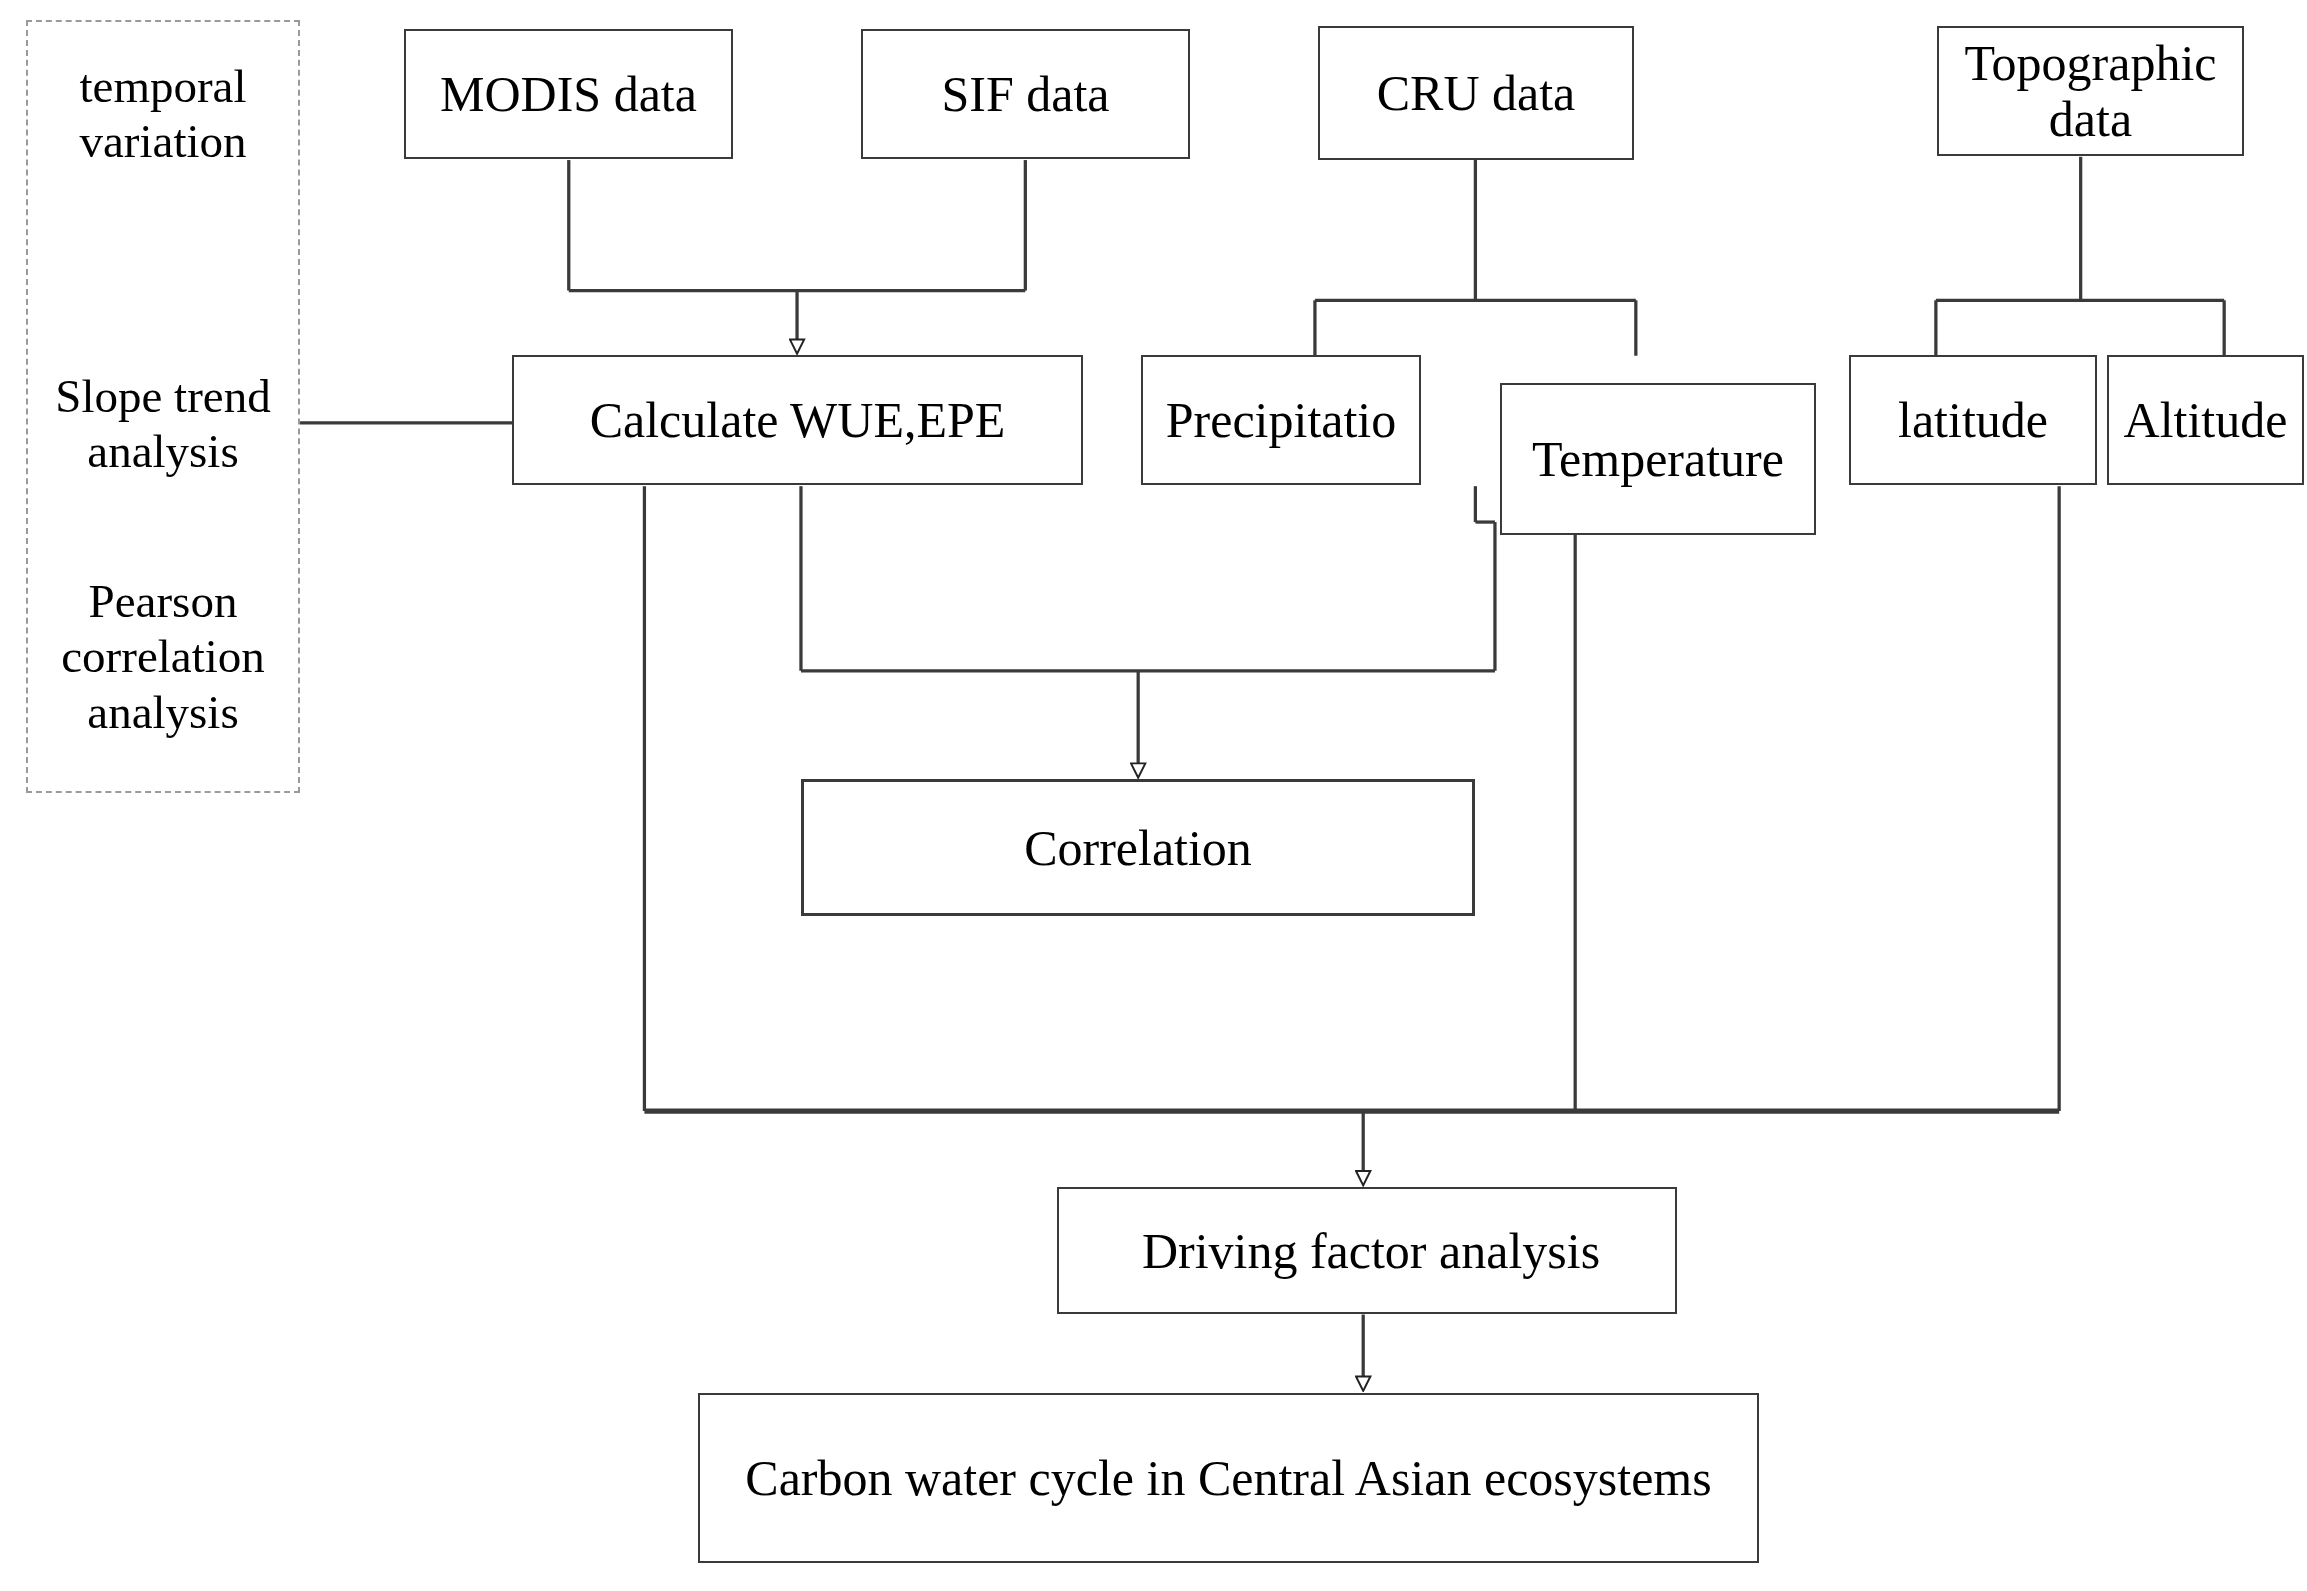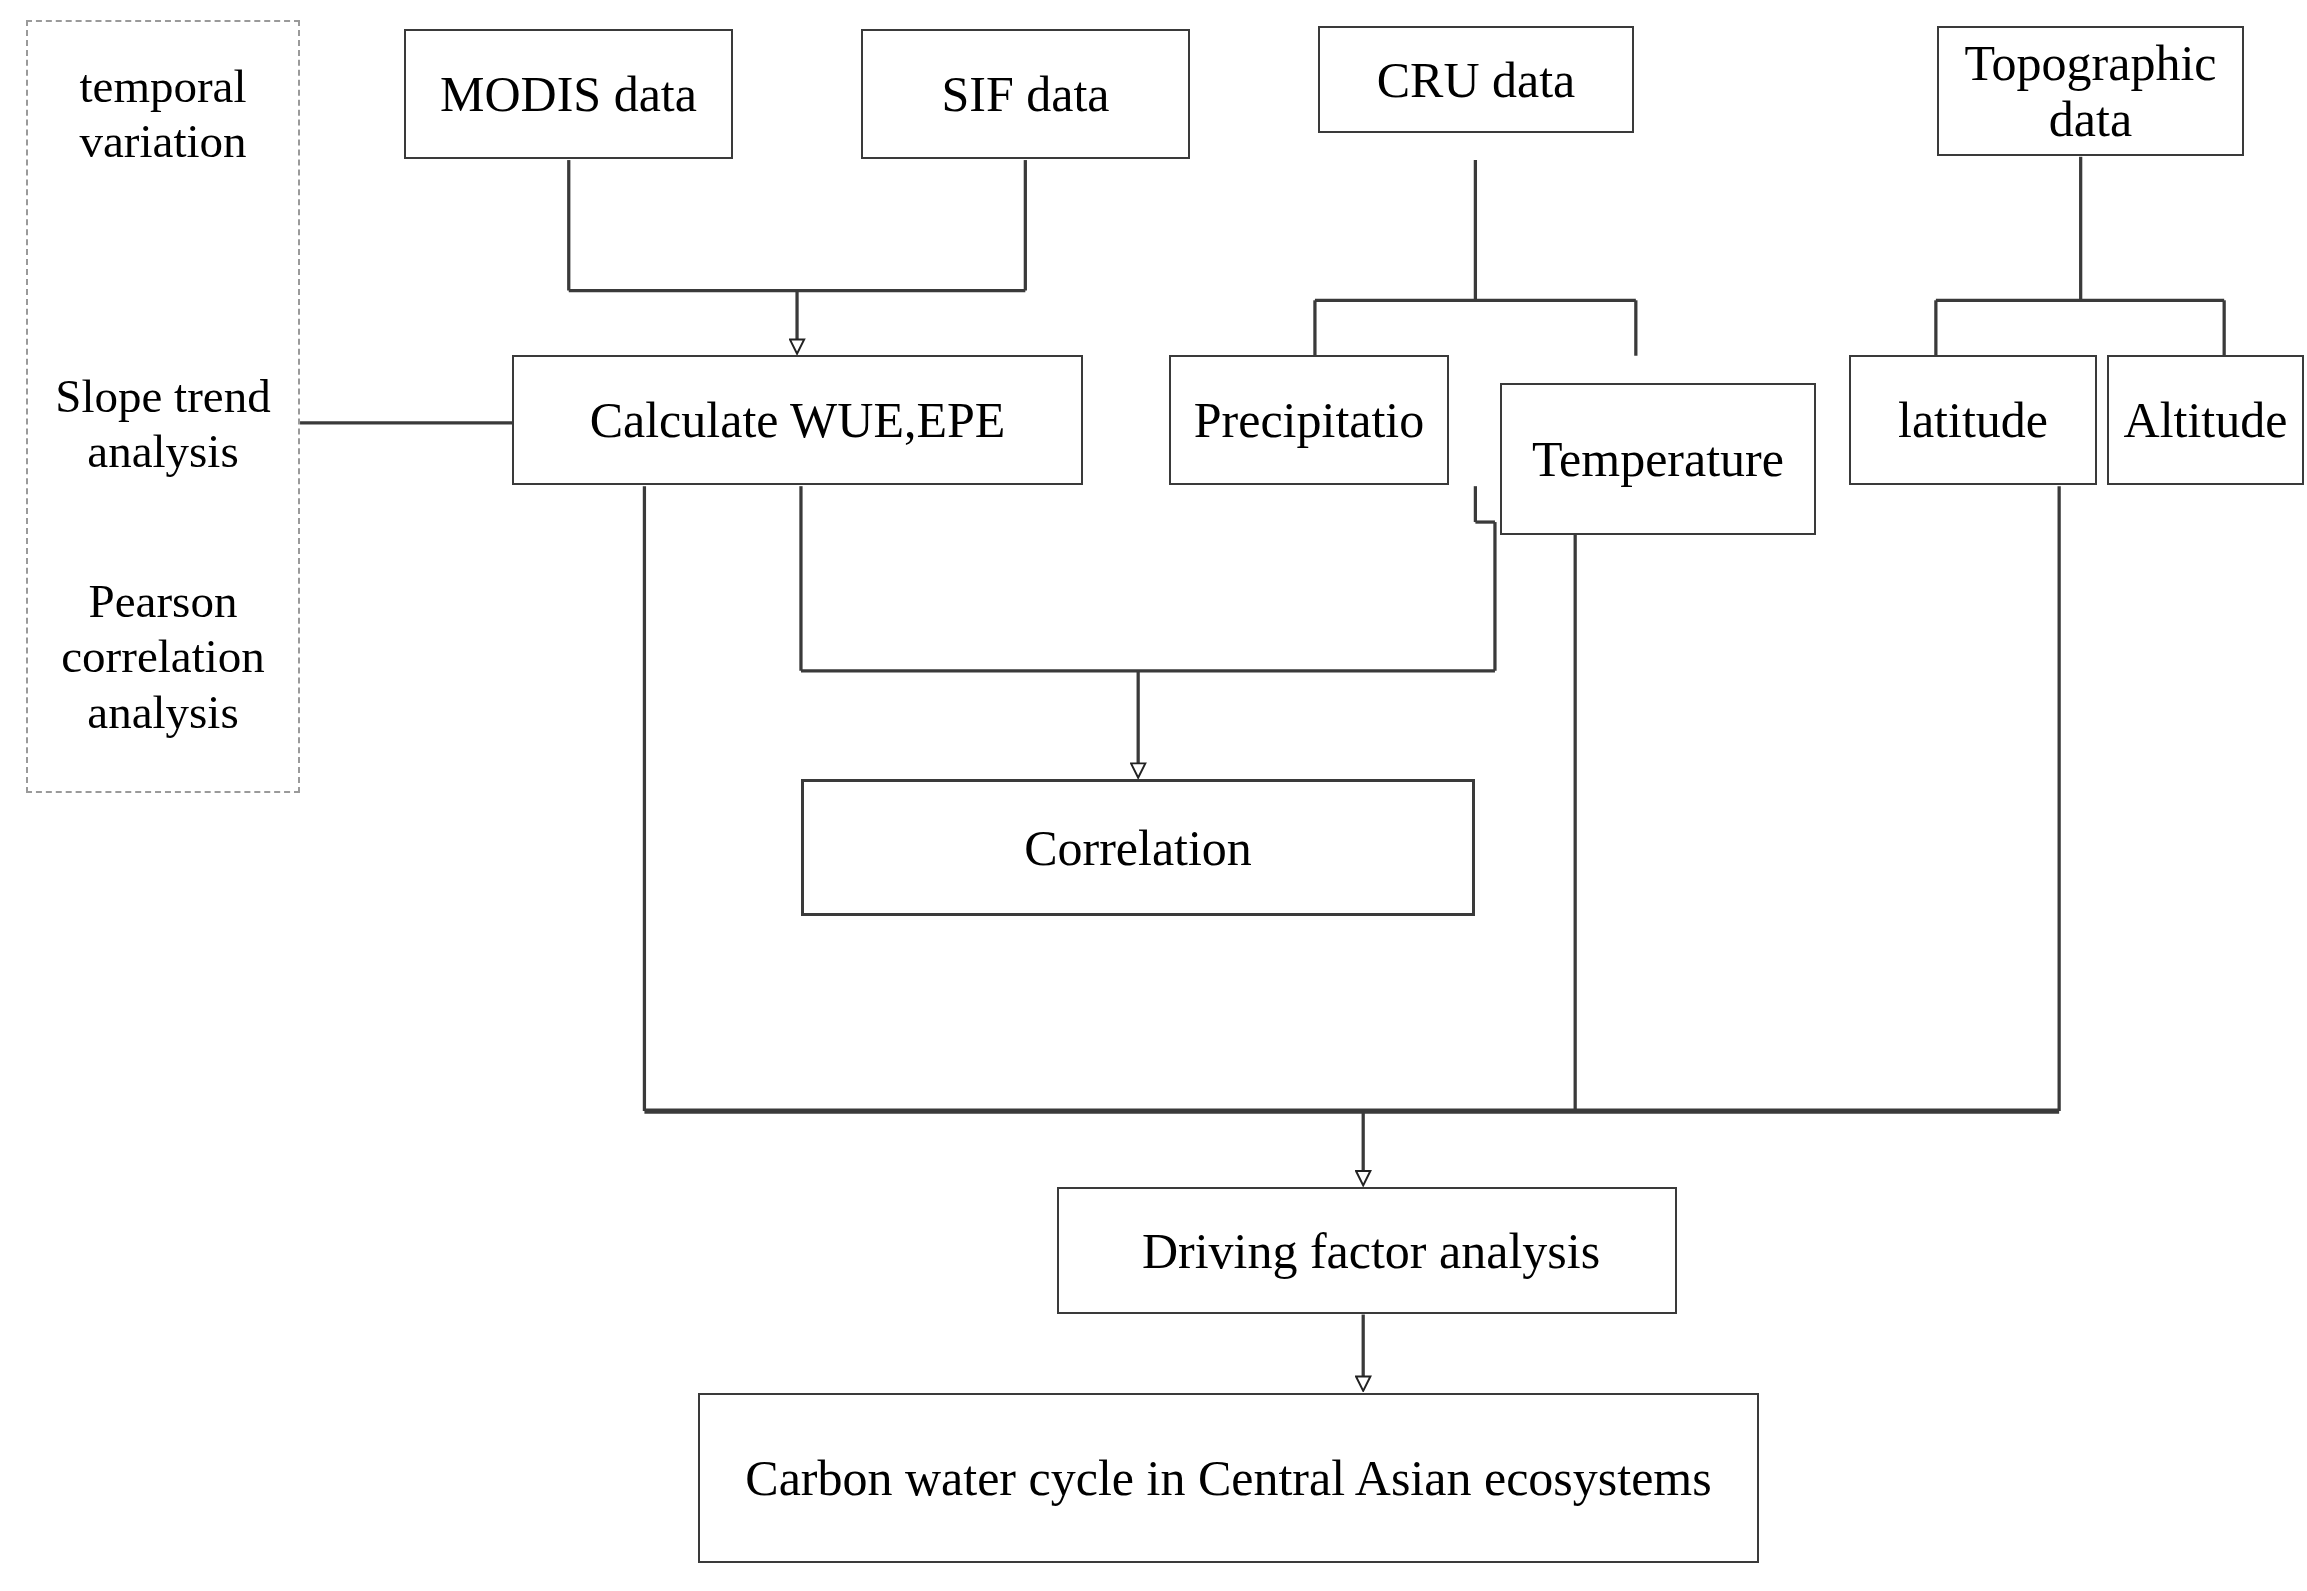--- a/index.html
+++ b/index.html
@@ -82,36 +82,36 @@
   </div>
 
   <div class="box f76" style="left:404px;top:29px;width:329px;height:130px;">
     <span class="lbl">MODIS data</span>
   </div>
 
   <div class="box f76" style="left:861px;top:29px;width:329px;height:130px;">
     <span class="lbl">SIF data</span>
   </div>
 
-  <div class="box f76" style="left:1318px;top:26px;width:316px;height:107px;">
+  <div class="box f76" style="left:1318px;top:26px;width:316px;height:134px;">
     <span class="lbl">CRU data</span>
   </div>
 
   <div class="box f76" style="left:1937px;top:26px;width:307px;height:130px;">
     <span class="lbl">
       <span style="display:block">Topographic</span>
       <span style="display:block">data</span>
     </span>
   </div>
 
   <div class="box f76" style="left:512px;top:355px;width:571px;height:130px;">
     <span class="lbl">Calculate WUE,EPE</span>
   </div>
 
-  <div class="box f76" style="left:1141px;top:355px;width:280px;height:130px;margin-left:28px;">
+  <div class="box f76" style="left:1141px;top:355px;width:280px;height:130px;">
     <span class="lbl">Precipitatio</span>
   </div>
 
   <div class="box f76" style="left:1500px;top:355px;width:316px;height:152px;margin-top:28px;">
     <span class="lbl">Temperature</span>
   </div>
 
   <div class="box f76" style="left:1849px;top:355px;width:248px;height:130px;justify-content:center;">
     <span class="lbl">latitude</span>
   </div>

